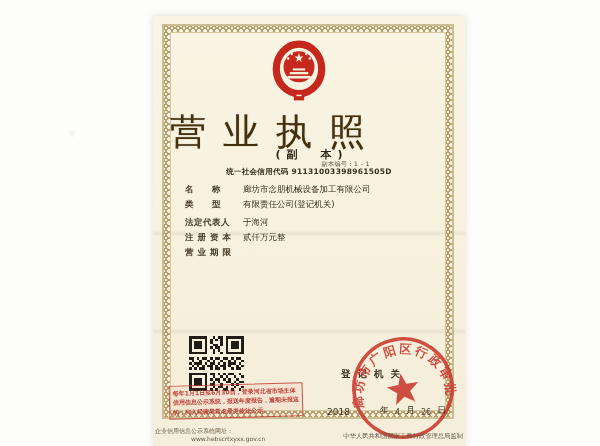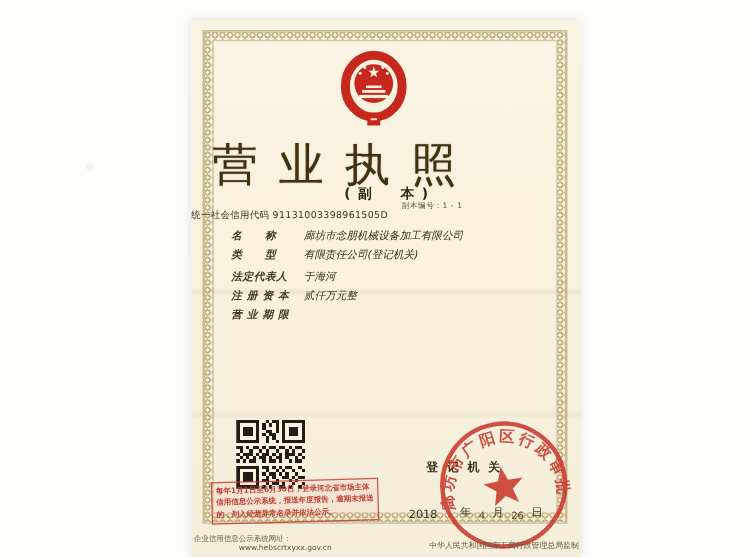--- a/index.html
+++ b/index.html
@@ -51,26 +51,26 @@
   }
   .subtitle {
     position:absolute; left:0; width:100%; top:131px; text-align:center;
     font-size:11px; font-weight:bold; color:#2e2513; letter-spacing:6px; text-indent:6px;
   }
   .copy-no {
     position:absolute; left:54%; top:144px;
     font-size:6px; color:#574934; letter-spacing:.5px;
   }
   .credit-line {
-    position:absolute; left:0; width:100%; top:151px; 
-    font-size:7.5px; font-weight:normal; color:#3a2f1c; letter-spacing:.3px;
-  }
-
-  
-  .fields { position:absolute; left:32px; top:168px; width:252px;font-style:italic; }
+    position:absolute; left:0; width:100%; top:151px; text-align:center;
+    font-size:7.5px; font-weight:bold; color:#3a2f1c; letter-spacing:.3px;
+  }
+
+  
+  .fields { position:absolute; left:32px; top:168px; width:252px; }
   .row { min-height:10px; margin-bottom:5px; font-size:8.5px; line-height:10px; }
   .row.gap { margin-top:8px; }
   .flabel { display:inline-block; width:58px; font-weight:bold; color:#463a24; letter-spacing:.5px; vertical-align:top; }
   .fvalue { display:inline-block; width:188px; color:#372f1e; vertical-align:top; }
 
   
   .qr { position:absolute; left:36px; top:320px; width:55px; height:55px; }
 
   .stamp {
     position:absolute; left:16px; top:368px; width:134px;
@@ -85,21 +85,21 @@
     font-size:9.5px; font-weight:bold; color:#3a3120; letter-spacing:7px;
   }
 
   .seal { position:absolute; left:196px; top:316px; width:108px; height:112px;
     transform:rotate(-10deg); opacity:.88; }
 
   .date-line {
     position:absolute; left:174px; top:388px; display:flex; align-items:flex-end;
     font-size:9px; color:#3a3326;
   }
-  .date-line .y  { margin-right:12px; }
+  .date-line .y  { margin-right:24px; }
   .date-line .u  { margin:0 6px; }
   .date-line .n  { font-size:8px; color:#57493a; }
 
   
   .footer-left { position:absolute; left:2px; top:411px; font-size:6px; color:#6e614a; }
   .footer-left .url { margin-left:36px; margin-top:-1px; color:#5d5240; }
   .footer-right { position:absolute; right:2px; top:416px; font-size:6.3px; color:#5e5340; }
 </style>
 </head>
 <body>

